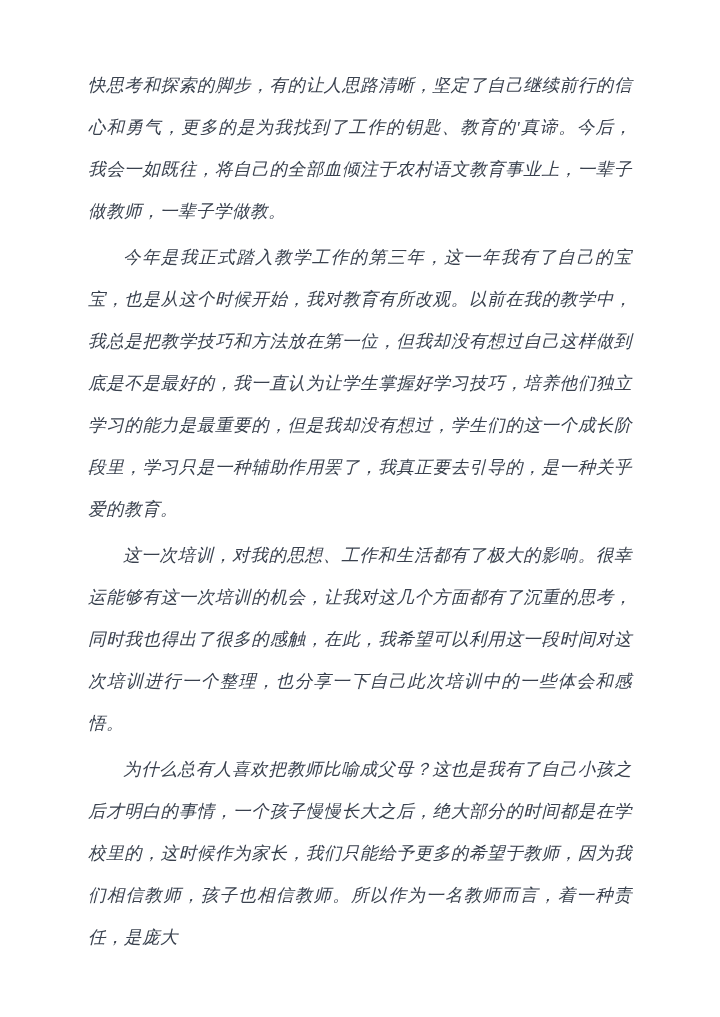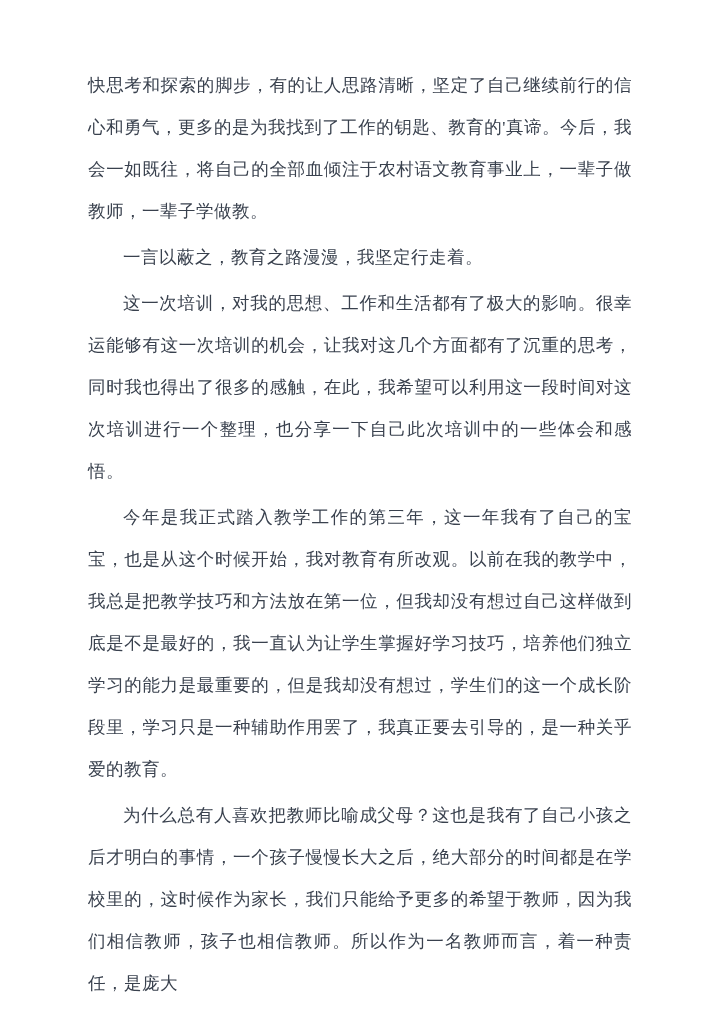--- a/index.html
+++ b/index.html
@@ -10,20 +10,21 @@
     background: #ffffff;
     overflow: hidden;
   }
 
   .page {
     position: relative;
     width: 720px;
     height: 1017px;
     background: #ffffff;
     font-family: "Liberation Serif", "DejaVu Serif", serif;
+    font-style: italic;
   }
 
   .content {
     position: absolute;
     top: 64px;
     left: 88px;
     width: 544px;
     color: #39414e;
     font-size: 17.5px;
     line-height: 42px;
@@ -44,18 +45,17 @@
   .para.heading {
     font-weight: 600;
   }
 </style>
 </head>
 <body>
 
 <div class="page">
   <div class="content">
     <p class="para no-indent">快思考和探索的脚步，有的让人思路清晰，坚定了自己继续前行的信心和勇气，更多的是为我找到了工作的钥匙、教育的'真谛。今后，我会一如既往，将自己的全部血倾注于农村语文教育事业上，一辈子做教师，一辈子学做教。</p>
-    <p class="para">一言以蔽之，教育之路漫漫，我坚定行走着。</p>
+    <p class="para">今年是我正式踏入教学工作的第三年，这一年我有了自己的宝宝，也是从这个时候开始，我对教育有所改观。以前在我的教学中，我总是把教学技巧和方法放在第一位，但我却没有想过自己这样做到底是不是最好的，我一直认为让学生掌握好学习技巧，培养他们独立学习的能力是最重要的，但是我却没有想过，学生们的这一个成长阶段里，学习只是一种辅助作用罢了，我真正要去引导的，是一种关乎爱的教育。</p>
     <p class="para">这一次培训，对我的思想、工作和生活都有了极大的影响。很幸运能够有这一次培训的机会，让我对这几个方面都有了沉重的思考，同时我也得出了很多的感触，在此，我希望可以利用这一段时间对这次培训进行一个整理，也分享一下自己此次培训中的一些体会和感悟。</p>
-    <p class="para">今年是我正式踏入教学工作的第三年，这一年我有了自己的宝宝，也是从这个时候开始，我对教育有所改观。以前在我的教学中，我总是把教学技巧和方法放在第一位，但我却没有想过自己这样做到底是不是最好的，我一直认为让学生掌握好学习技巧，培养他们独立学习的能力是最重要的，但是我却没有想过，学生们的这一个成长阶段里，学习只是一种辅助作用罢了，我真正要去引导的，是一种关乎爱的教育。</p>
     <p class="para">为什么总有人喜欢把教师比喻成父母？这也是我有了自己小孩之后才明白的事情，一个孩子慢慢长大之后，绝大部分的时间都是在学校里的，这时候作为家长，我们只能给予更多的希望于教师，因为我们相信教师，孩子也相信教师。所以作为一名教师而言，着一种责任，是庞大</p>
   </div>
 </div>
 
 </body></html>

